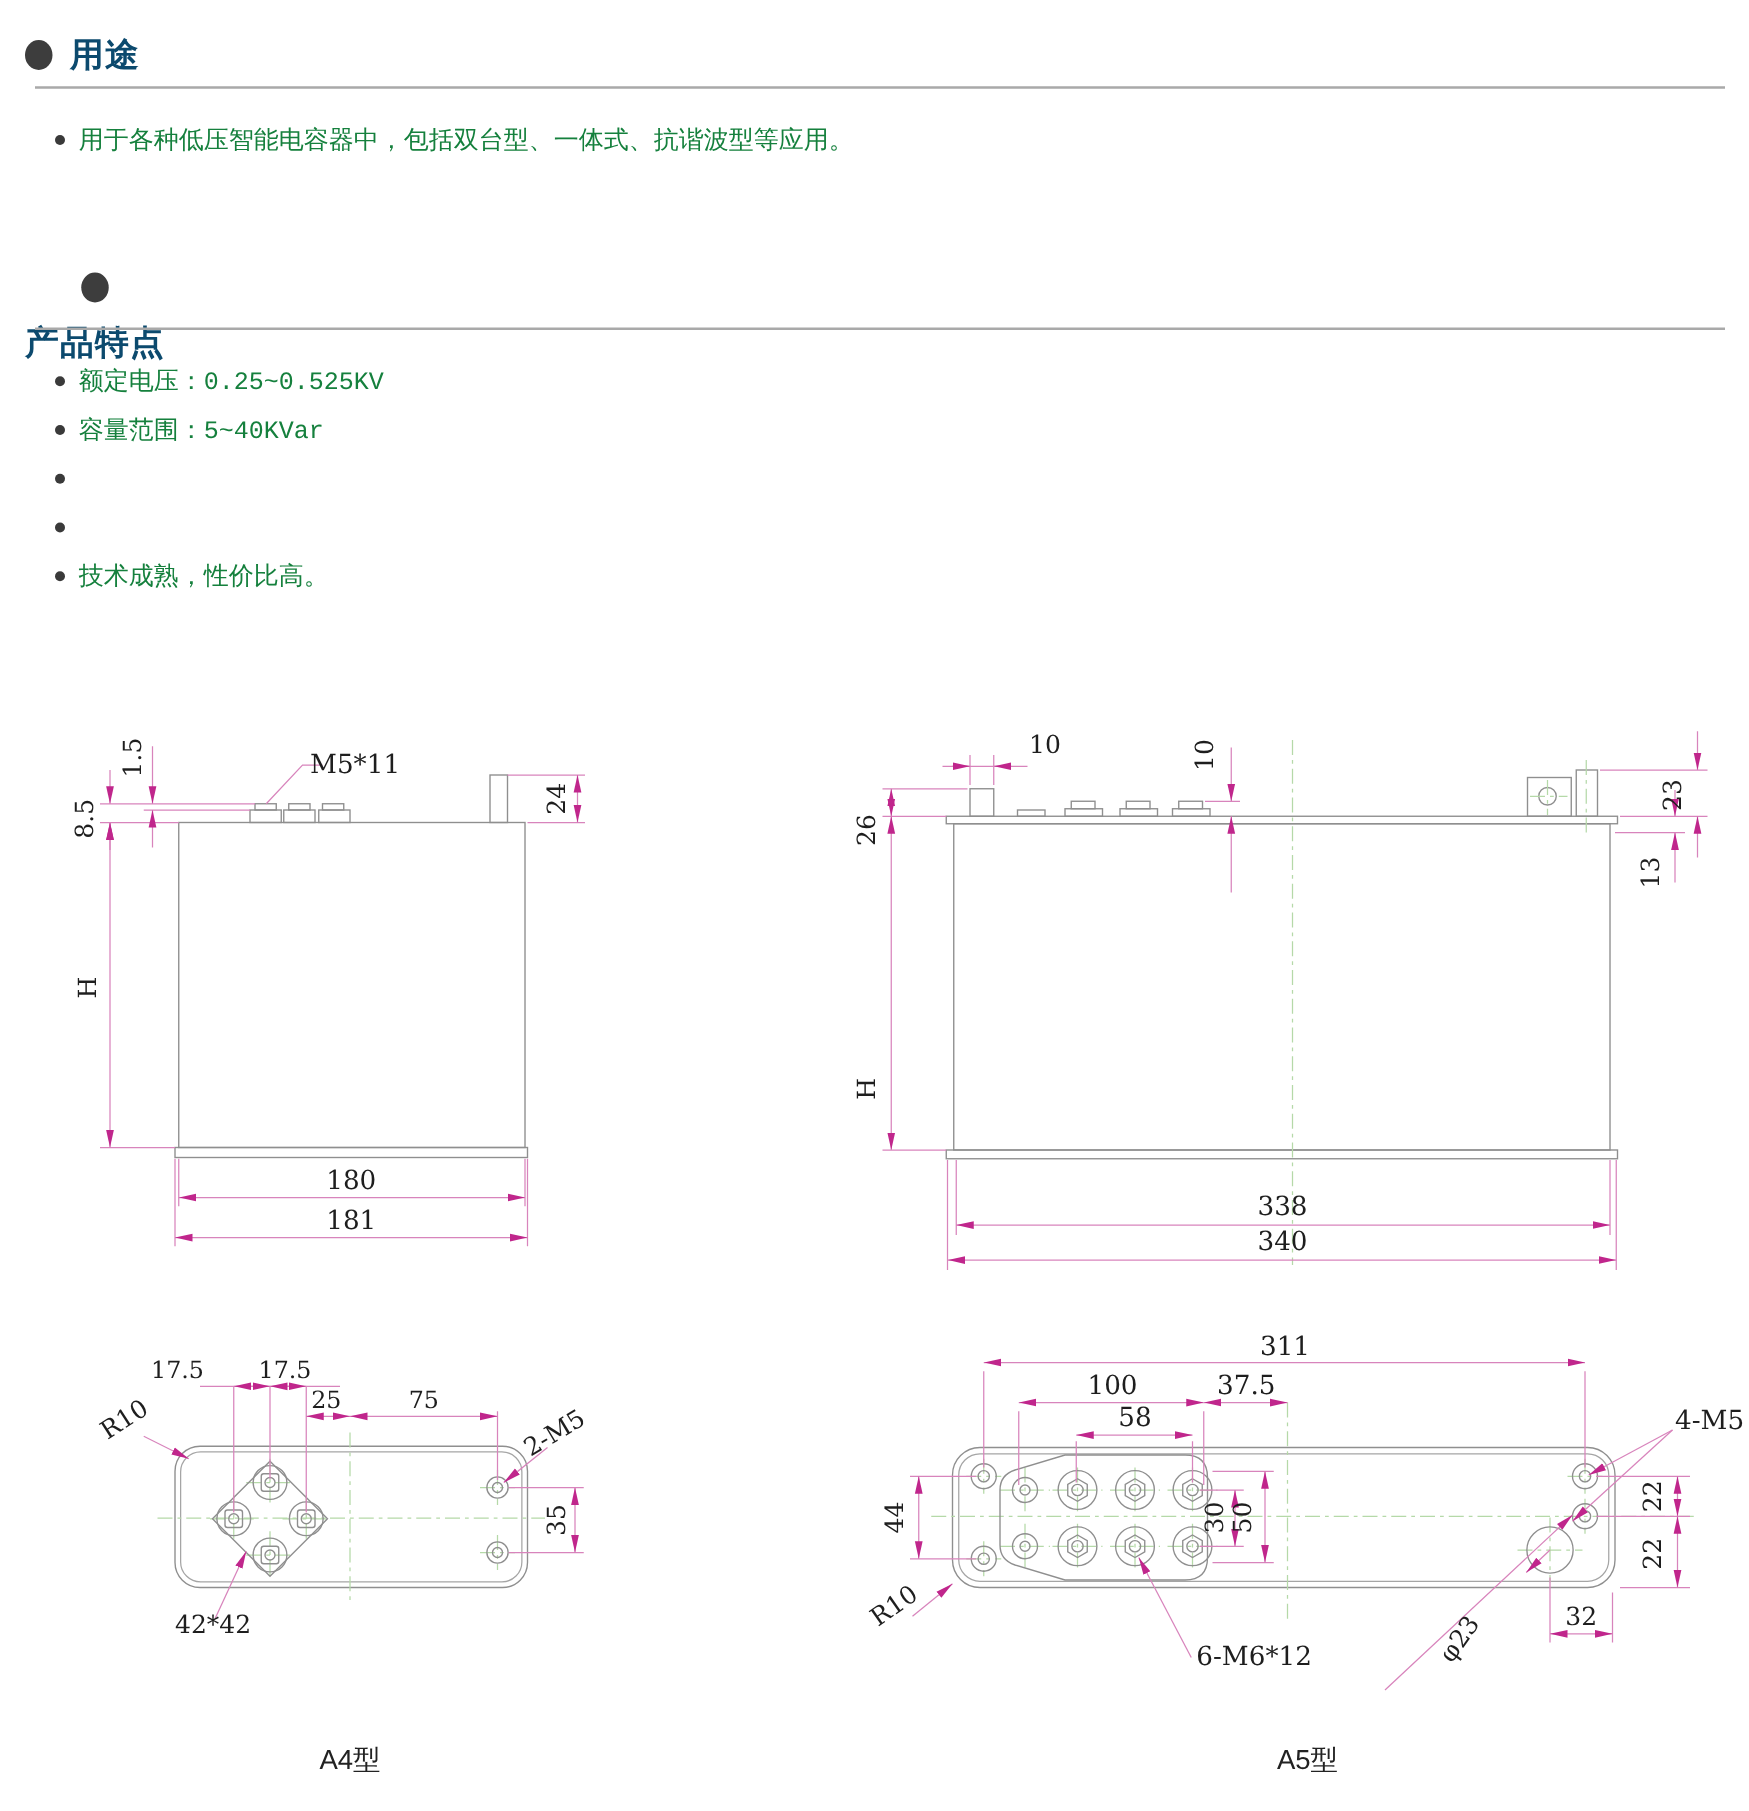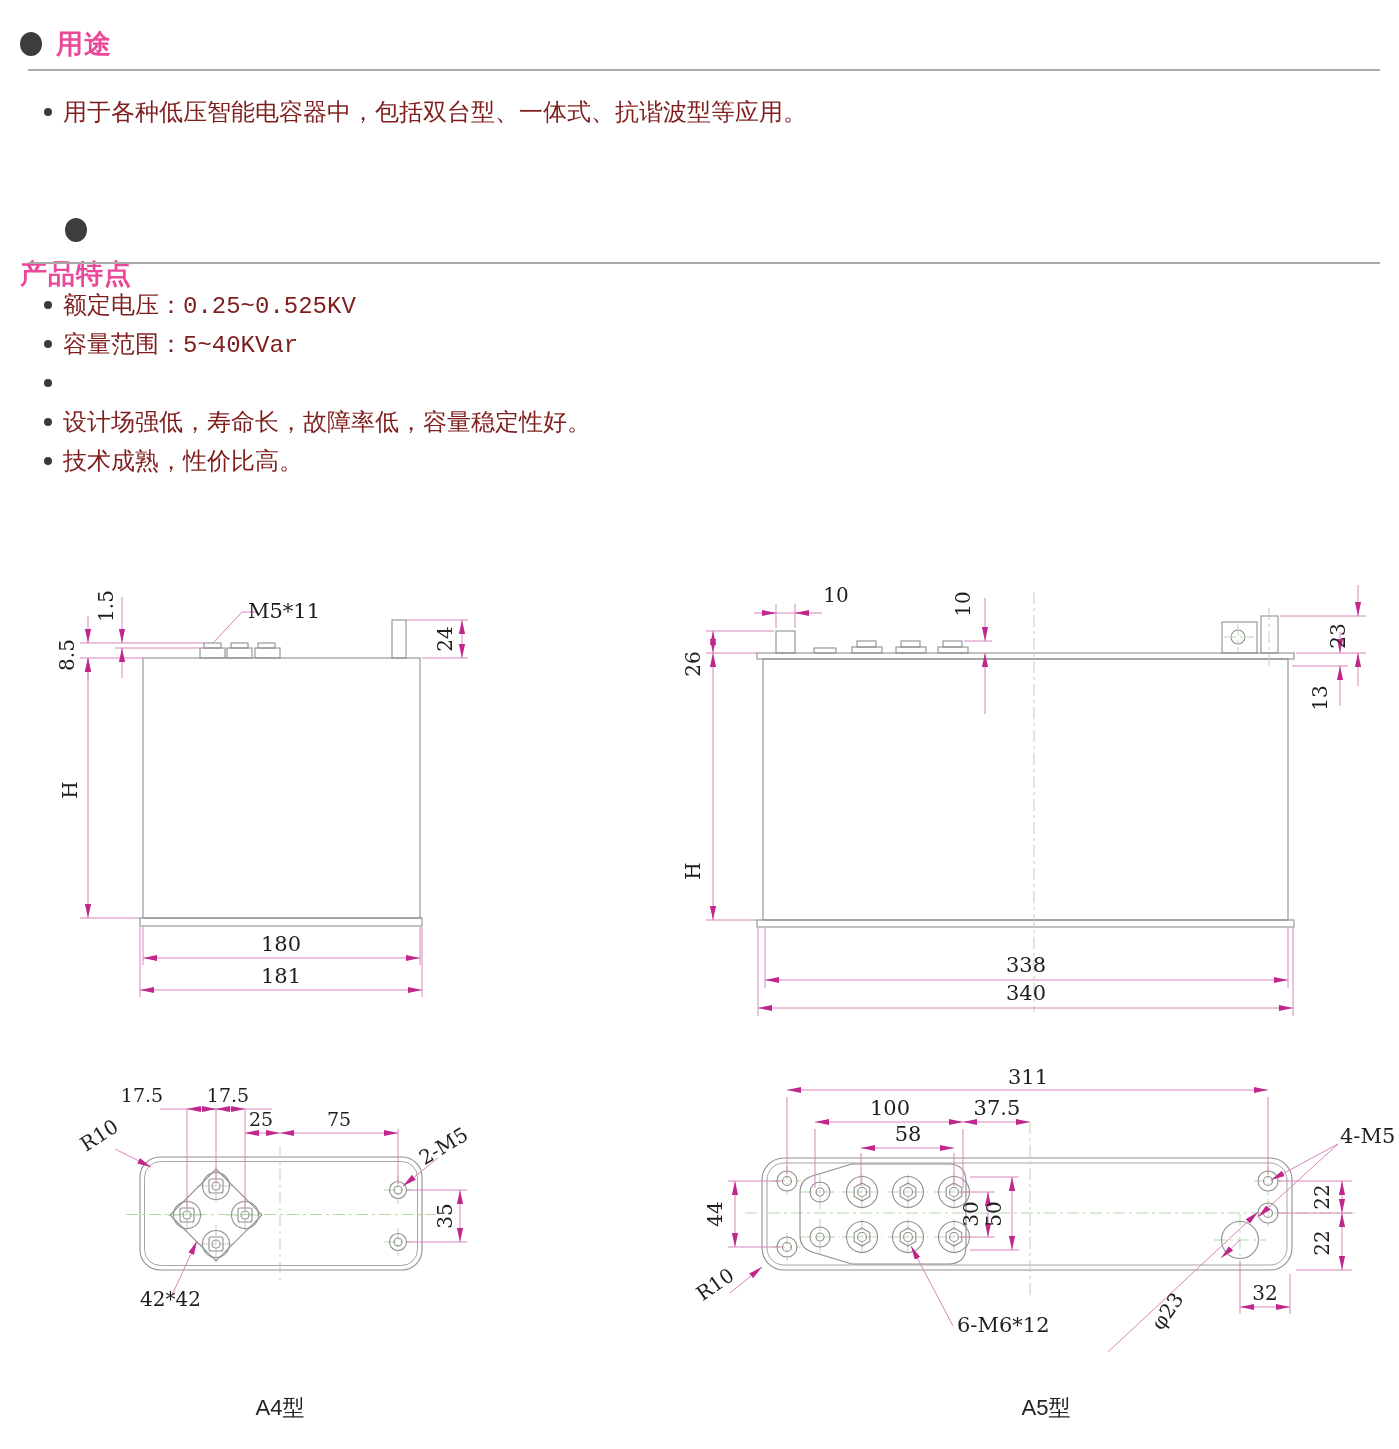--- a/index.html
+++ b/index.html
@@ -3,24 +3,24 @@
 <meta charset="utf-8">
 <style>
   html,body{margin:0;padding:0;}
   body{
     width:1399px;height:1449px;position:relative;background:#ffffff;
     font-family:"Liberation Sans",sans-serif;color:#3a3a3a;overflow:hidden;
   }
   .abs{position:absolute;}
   .sec-head{display:flex;align-items:center;gap:14px;}
   .sec-dot{width:22px;height:24px;border-radius:50%;background:#3d3d3d;display:inline-block;}
-  .sec-head h2{margin:0;font-size:27px;font-weight:bold;color:#ec4899;letter-spacing:1px;}
+  .sec-head h2{margin:0;font-size:27px;font-weight:bold;color:#0c4a6e;letter-spacing:1px;}
   .rule{height:2px;background:#a9a9a9;width:1352px;left:28px;}
   ul.blist{list-style:none;margin:0;padding:0;left:44px;}
-  ul.blist li{display:flex;align-items:center;gap:11px;height:39px;font-size:24px;color:#7f1d1d;}
+  ul.blist li{display:flex;align-items:center;gap:11px;height:39px;font-size:20px;color:#15803d;}
   .b-dot{width:8px;height:8px;border-radius:50%;background:#3a3a3a;flex:0 0 8px;}
   svg{position:absolute;left:0;top:0;}
   .g{stroke:#8f8f8f;stroke-width:1.1;fill:none;}
   .g2{stroke:#a5a5a5;stroke-width:1;fill:none;}
   .d{stroke:#d884bc;stroke-width:1;fill:none;}
   .c{stroke:#b5d9a8;stroke-width:1;fill:none;stroke-dasharray:12 4 3 4;}
   text.dim{font-family:"DejaVu Serif","Liberation Serif",serif;font-size:20px;fill:#1e1e1e;}
   text.dim.sm{font-size:19px;}
   text.mlabel{font-family:"DejaVu Serif","Liberation Serif",serif;font-size:21px;fill:#1e1e1e;}
   text.tlabel{font-family:"Liberation Sans",sans-serif;font-size:22px;fill:#222;}
@@ -54,21 +54,20 @@
     </li>
   <li>
       <span class="b-dot"></span>
       <span>容量范围：5~40KVar</span>
     </li>
   <li>
       <span class="b-dot"></span>
     </li>
   <li>
       <span class="b-dot"></span>
-      <span>设计场强低，寿命长，故障率低，容量稳定性好。</span>
     </li>
   <li>
       <span class="b-dot"></span>
       <span>技术成熟，性价比高。</span>
     </li>
 </ul>
 
 <svg width="1399" height="1449" viewBox="0 0 1399 1449">
   <defs>
     <marker id="mE" markerUnits="userSpaceOnUse" markerWidth="14" markerHeight="8" refX="14" refY="4" orient="auto">

